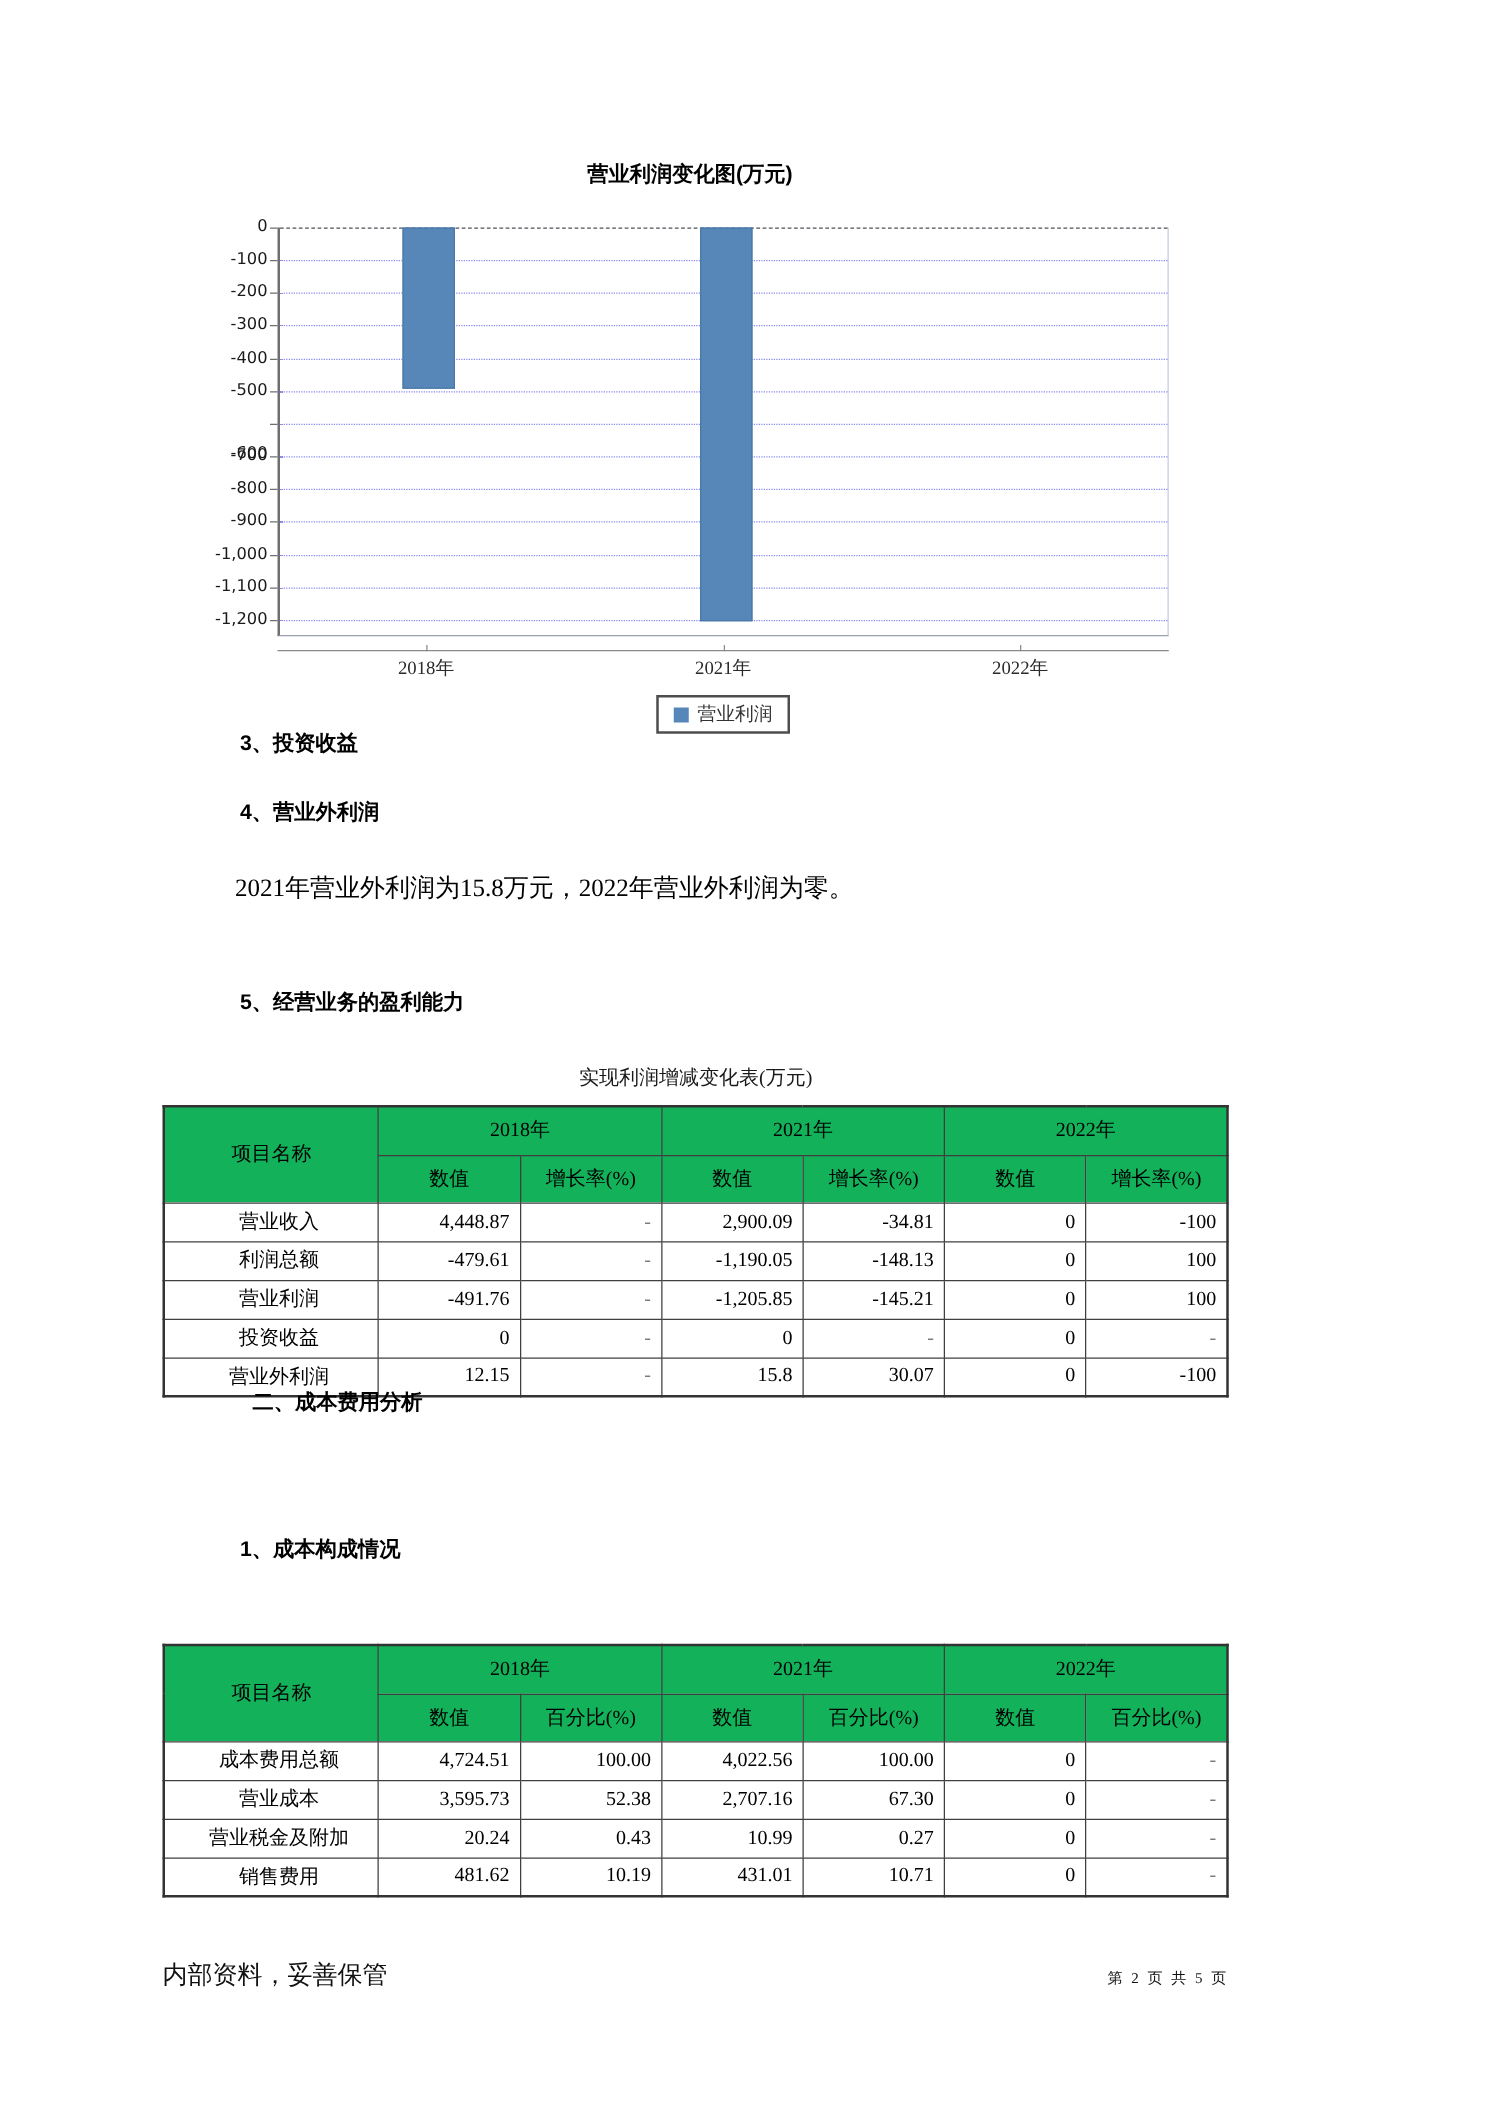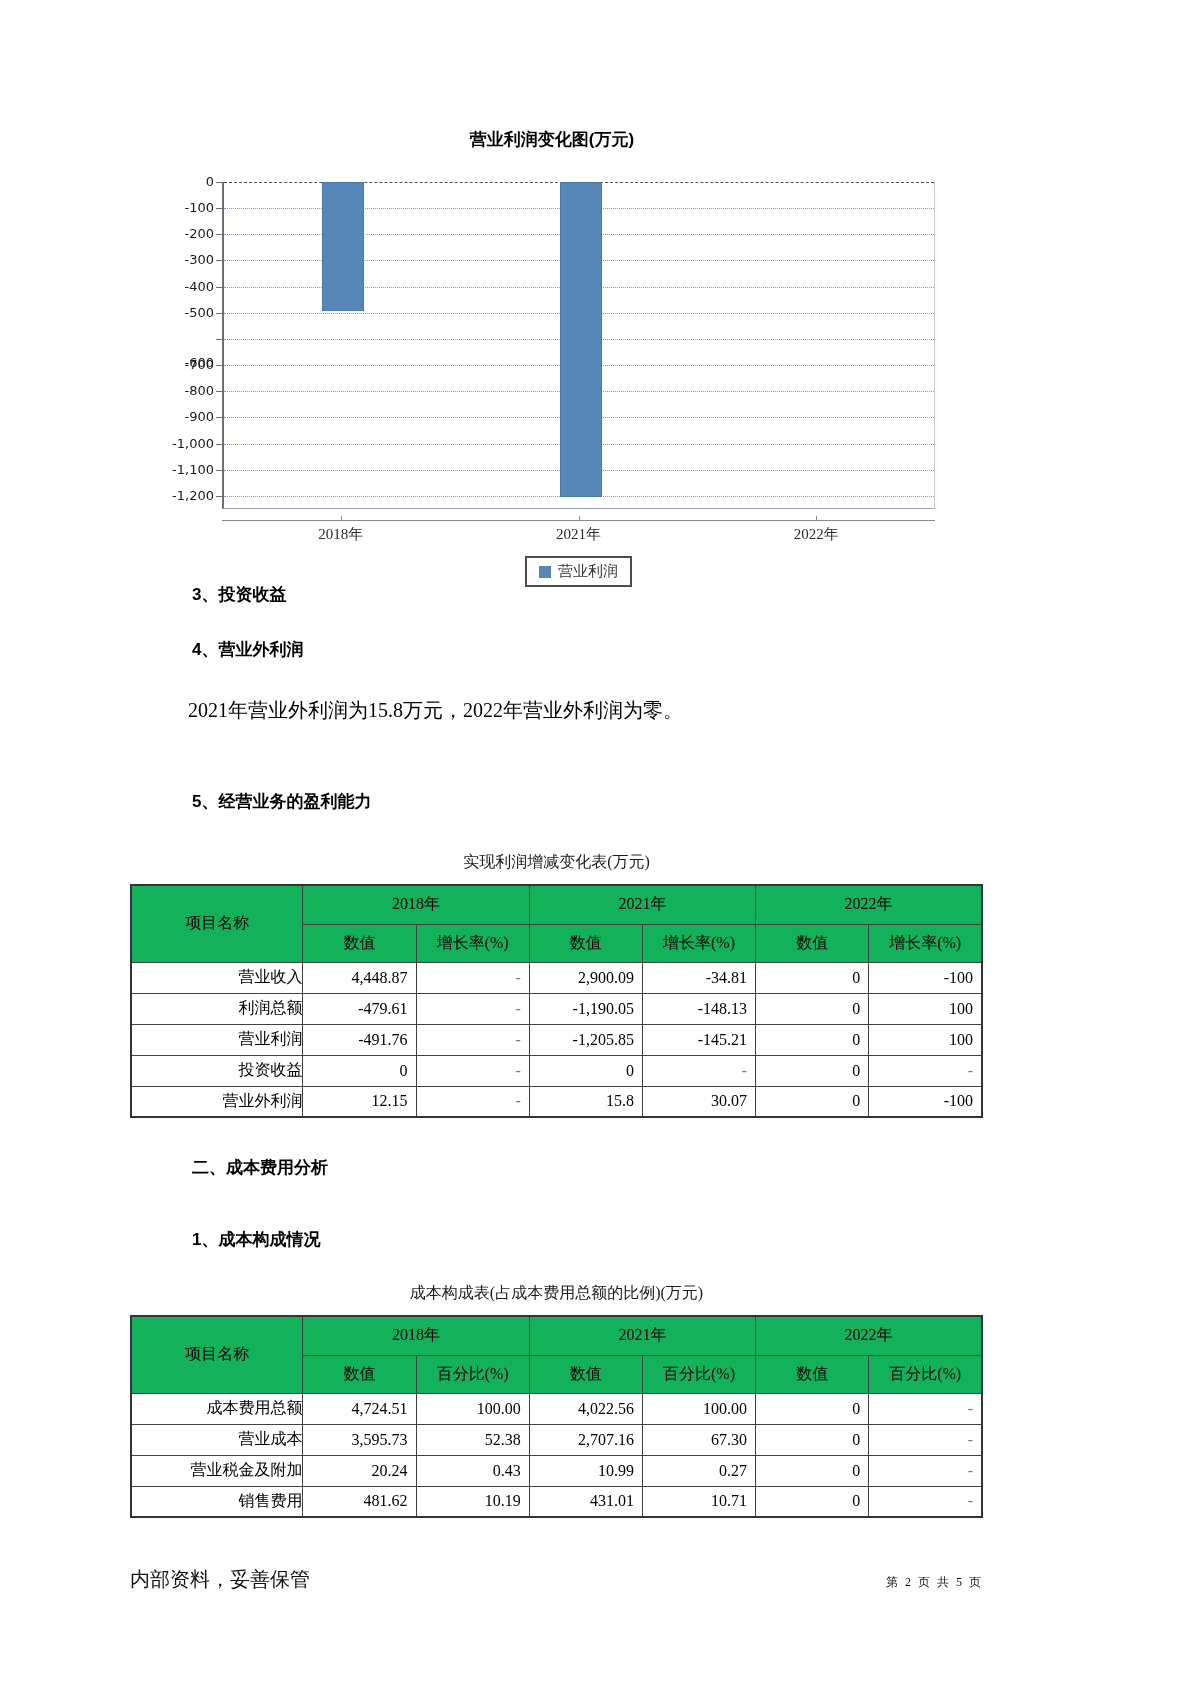--- a/index.html
+++ b/index.html
@@ -51,21 +51,21 @@
   .tbl-title { position:absolute; left:130px; width:853px; text-align:center; font-size:16px; color:#1a1a1a; }
   table.data-tbl {
     position:absolute; left:130px; width:853px; border-collapse:collapse;
     font-size:16px; table-layout:fixed;
   }
   table.data-tbl th, table.data-tbl td { border:1px solid #3f3f3f; font-weight:normal; }
   table.data-tbl thead th { background:var(--hdr-green); text-align:center; }
   table.data-tbl thead tr.yr-row th { height:39px; }
   table.data-tbl thead tr.sub-row th { height:38px; }
   table.data-tbl tbody tr { height:31px; }
-  table.data-tbl tbody th { text-align:right; padding-left:12px; background:#fff; }
+  table.data-tbl tbody th { text-align:center; padding-left:12px; background:#fff; }
   table.data-tbl tbody td { text-align:right; padding-right:8px; background:#fff; }
   table.data-tbl td.dash { color:#7a7a7a; }
   table.data-tbl { border:2px solid #333; }
 
   
   .footer {
     position:absolute; top:1566px; left:130px; width:853px;
     display:flex; justify-content:space-between; align-items:baseline;
   }
   .footer-left { font-family:"Liberation Sans","DejaVu Sans",sans-serif; font-size:20px; color:#111; }
@@ -211,24 +211,23 @@
           <td>12.15</td>
           <td class="dash">-</td>
           <td>15.8</td>
           <td>30.07</td>
           <td>0</td>
           <td>-100</td>
         </tr>
       </tbody>
     </table>
 
-  <div class="sec-heading" style="top:1156px;">二、成本费用分析</div>
+  <div class="sec-heading" style="top:1110px;margin-left:10px;">二、成本费用分析</div>
   <div class="sec-heading" style="top:1228px;">1、成本构成情况</div>
 
-  <div class="tbl-title" style="top:1283px;">成本构成表(占成本费用总额的比例)(万元)</div>
   <table class="data-tbl" style="top:1315px;" id="table2">
       <colgroup>
         <col width="20.2%">
         <col width="13.3%">
         <col width="13.3%">
         <col width="13.3%">
         <col width="13.3%">
         <col width="13.3%">
         <col width="13.3%">
       </colgroup>

